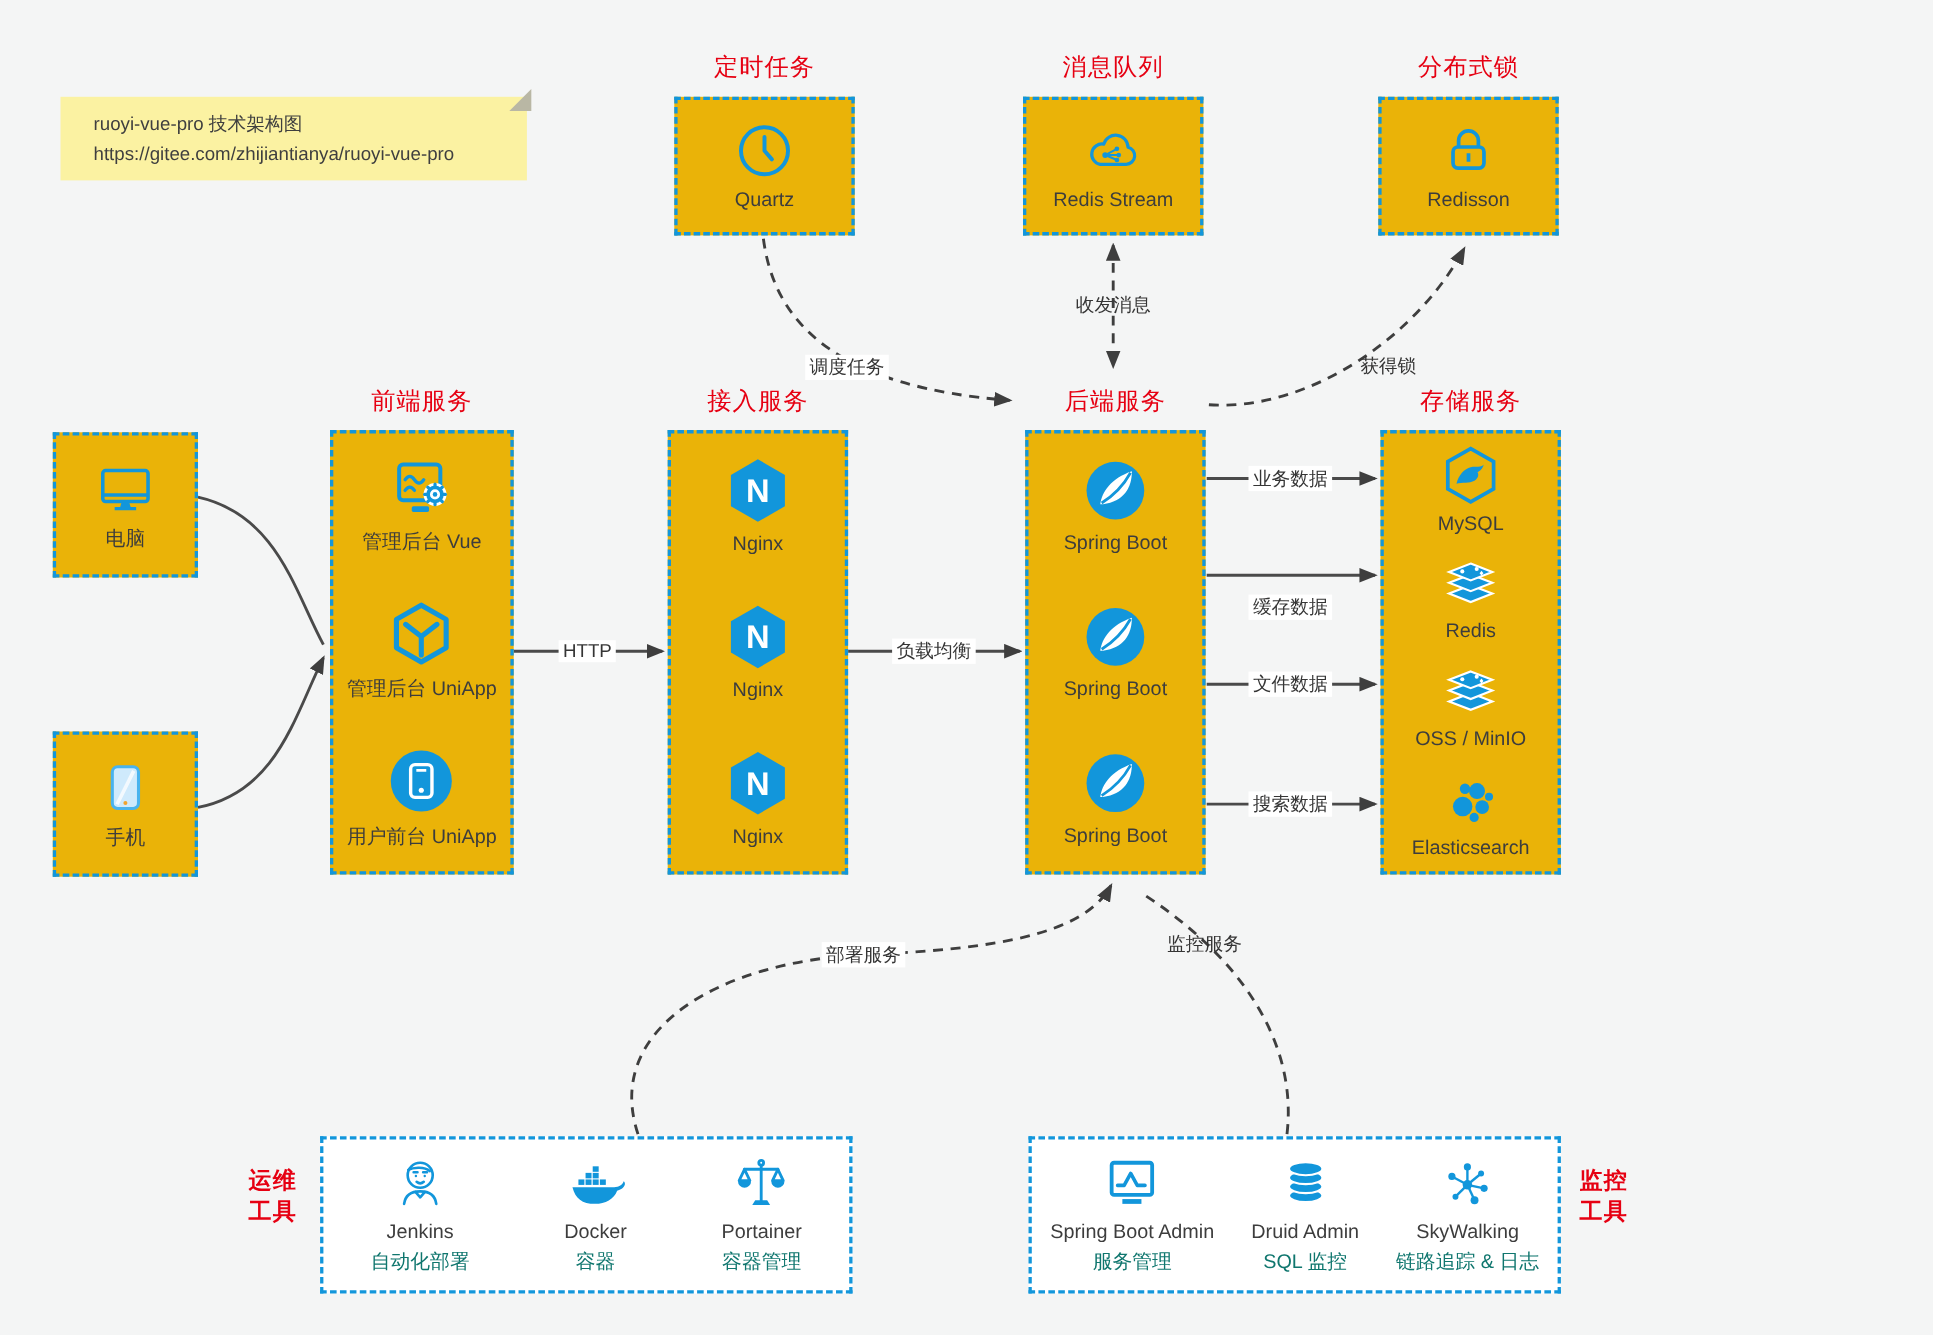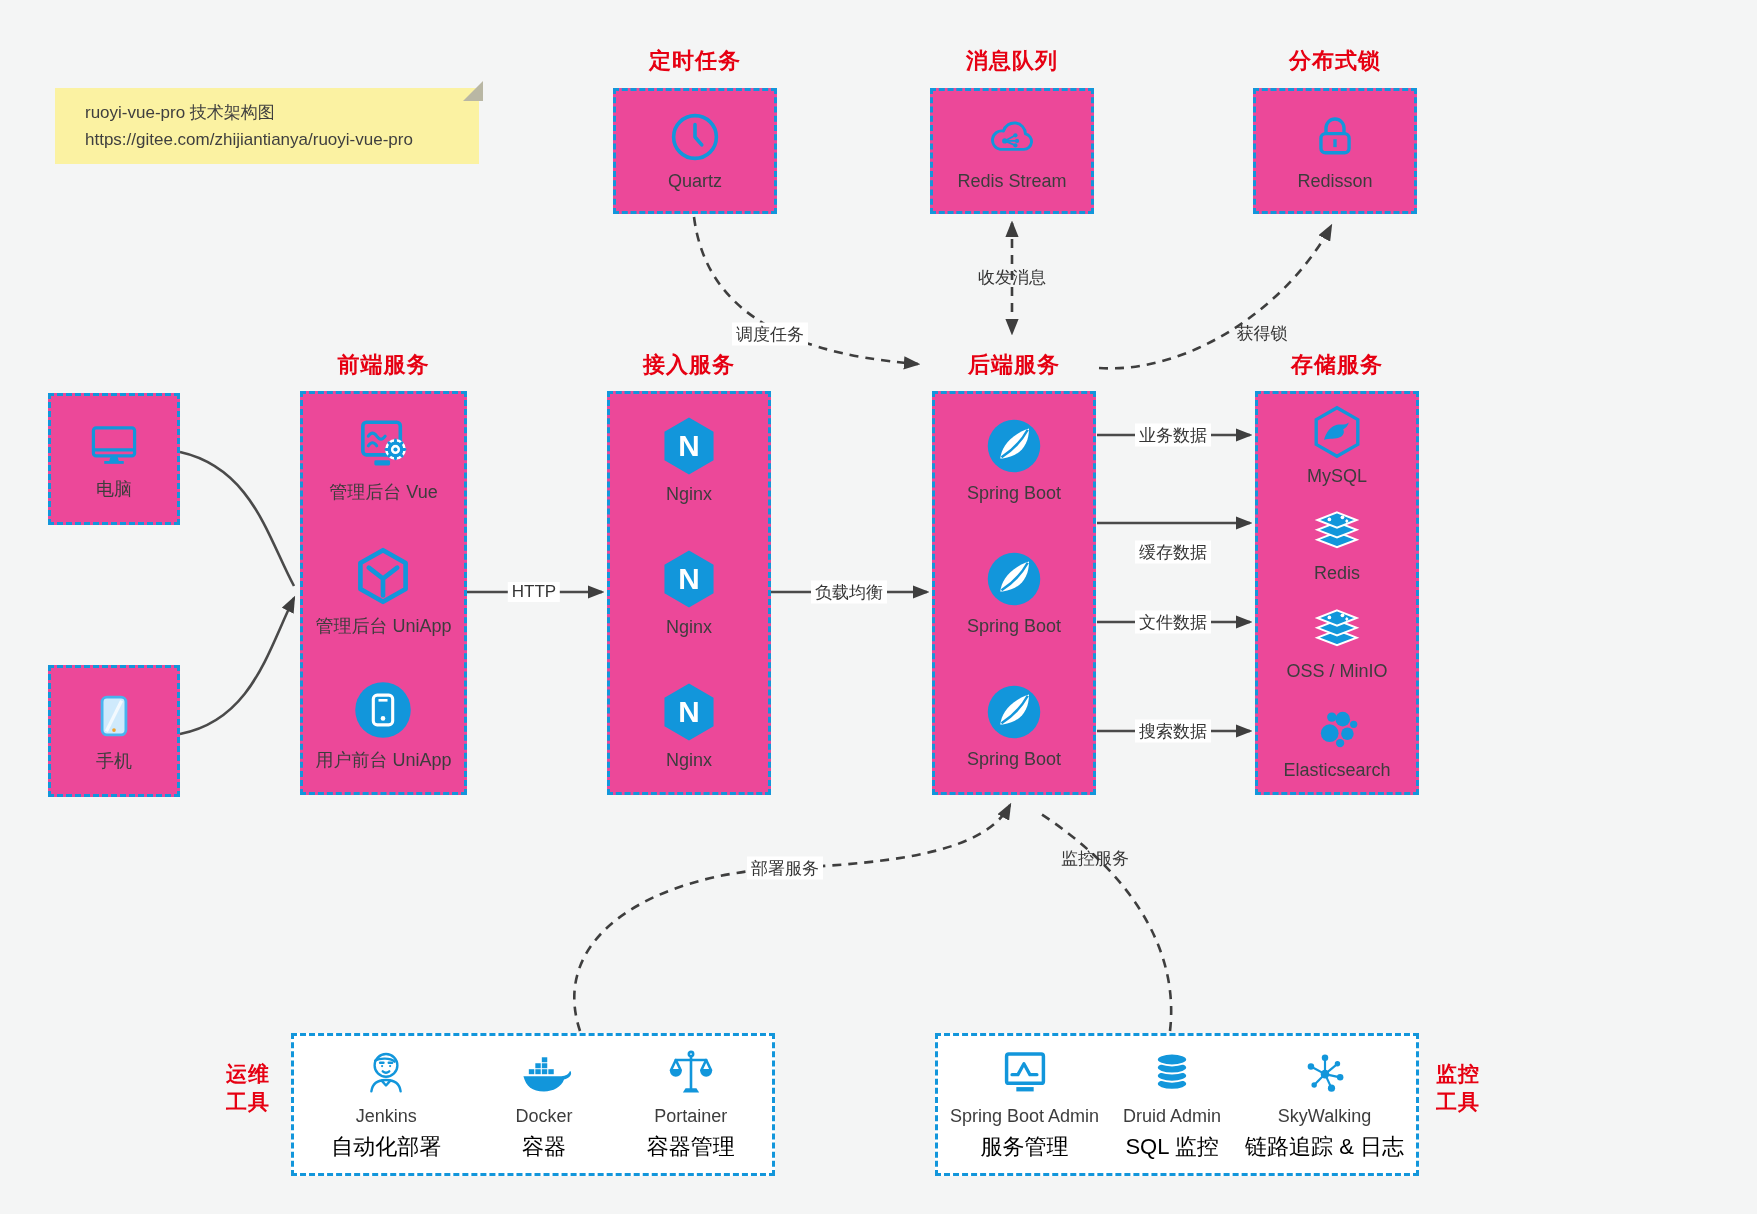--- a/index.html
+++ b/index.html
@@ -4,30 +4,30 @@
 <style>
   html,body{margin:0;padding:0;background:#f4f5f5;}
   #canvas{position:relative;width:1757px;height:1214px;background:#f4f5f5;overflow:hidden;
           font-family:"Liberation Sans","DejaVu Sans",sans-serif;color:#3d3d3d;}
   .abs{position:absolute;}
   
   .note{background:#fbf2a2;padding:11px 30px;font-size:17px;line-height:1.6;color:#3f3f3f;}
   .note .fold{position:absolute;top:-7px;right:-4px;width:0;height:0;
               border-left:20px solid transparent;border-bottom:20px solid #b9b7a4;}
   
-  .gtitle{font-size:22px;font-weight:bold;color:#e60012;text-align:center;letter-spacing:1px;}
+  .gtitle{font-size:22px;font-weight:normal;color:#e60012;text-align:center;letter-spacing:1px;}
   .side-title{font-size:21px;font-weight:bold;color:#e60012;text-align:left;line-height:1.35;letter-spacing:1px;}
   
-  .dbox{background:#ec4899;border:3px dashed #1296db;box-sizing:border-box;display:flex;
+  .dbox{background:#eab308;border:3px dashed #1296db;box-sizing:border-box;display:flex;
         flex-direction:column;align-items:center;justify-content:space-around;}
   .dbox-row{background:#fff;border:3px dashed #1296db;box-sizing:border-box;display:flex;
         flex-direction:row;align-items:center;justify-content:space-around;}
   .item{display:flex;flex-direction:column;align-items:center;gap:7px;}
   .item .lbl{font-size:18px;color:#3d3d3d;white-space:nowrap;text-align:center;}
-  .item .desc{font-size:22px;color:#000000;white-space:nowrap;text-align:right;margin-top:-2px;}
+  .item .desc{font-size:18px;color:#0f766e;white-space:nowrap;text-align:right;margin-top:-2px;}
   
   .chip{position:absolute;transform:translate(-50%,-50%);background:#fff;padding:0 4px;
         font-size:17px;color:#353535;white-space:nowrap;z-index:5;}
   .chip.nobg{background:transparent;}
   svg.overlay{position:absolute;left:0;top:0;z-index:1;}
   .dbox,.dbox-row{z-index:2;}
   .icon{flex:none;}
 </style>
 </head>
 <body>

